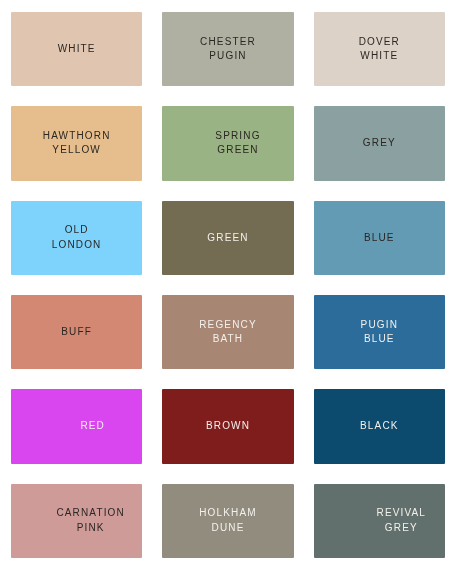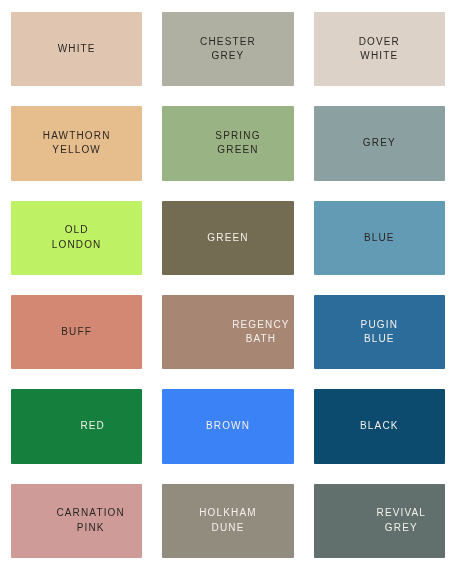--- a/index.html
+++ b/index.html
@@ -51,62 +51,62 @@
 </style>
 </head>
 <body>
 
 <div id="palette-grid" style="background: rgb(255, 255, 255);">
     <div class="swatch" style="background: rgb(224, 198, 177);">
       <span class="swatch-label label-dark">WHITE</span>
     </div>
     <div class="swatch" style="background: rgb(175, 176, 162);">
       <span class="swatch-label label-dark">CHESTER
-GREY</span>
+PUGIN</span>
     </div>
     <div class="swatch" style="background: rgb(221, 210, 200);">
       <span class="swatch-label label-dark">DOVER
 WHITE</span>
     </div>
     <div class="swatch" style="background: rgb(230, 190, 141);">
       <span class="swatch-label label-dark">HAWTHORN
 YELLOW</span>
     </div>
     <div class="swatch" style="background: rgb(154, 179, 132); padding-left: 20px;">
       <span class="swatch-label label-dark">SPRING
 GREEN</span>
     </div>
     <div class="swatch" style="background: rgb(139, 160, 160);">
       <span class="swatch-label label-dark">GREY</span>
     </div>
-    <div class="swatch" style="background: #bef264;">
+    <div class="swatch" style="background: #7dd3fc;">
       <span class="swatch-label label-dark">OLD
 LONDON</span>
     </div>
     <div class="swatch" style="background: rgb(115, 108, 82);">
       <span class="swatch-label label-light">GREEN</span>
     </div>
     <div class="swatch" style="background: rgb(100, 155, 180);">
       <span class="swatch-label label-dark">BLUE</span>
     </div>
     <div class="swatch" style="background: rgb(211, 136, 115); align-items: center;">
       <span class="swatch-label label-dark">BUFF</span>
     </div>
-    <div class="swatch" style="background: rgb(167, 135, 116); justify-content: flex-end;">
+    <div class="swatch" style="background: rgb(167, 135, 116);">
       <span class="swatch-label label-light">REGENCY
 BATH</span>
     </div>
     <div class="swatch" style="background: rgb(43, 108, 155);">
       <span class="swatch-label label-light">PUGIN
 BLUE</span>
     </div>
-    <div class="swatch" style="background: #15803d; padding-left: 32px;">
+    <div class="swatch" style="background: #d946ef; padding-left: 32px;">
       <span class="swatch-label label-light">RED</span>
     </div>
-    <div class="swatch" style="background: #3b82f6;">
+    <div class="swatch" style="background: #7f1d1d;">
       <span class="swatch-label label-light">BROWN</span>
     </div>
     <div class="swatch" style="background: #0c4a6e;">
       <span class="swatch-label label-light">BLACK</span>
     </div>
     <div class="swatch" style="background: rgb(207, 155, 153); padding-left: 28px;">
       <span class="swatch-label label-dark">CARNATION
 PINK</span>
     </div>
     <div class="swatch" style="background: rgb(146, 140, 126);">

